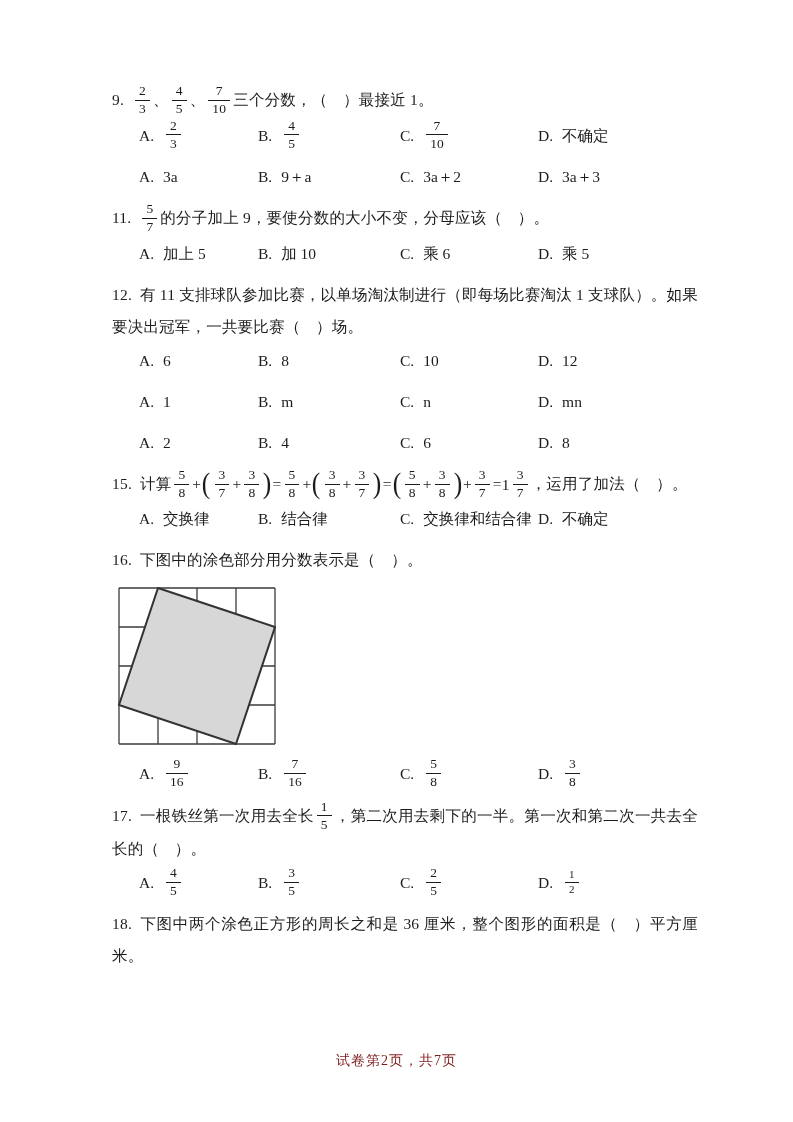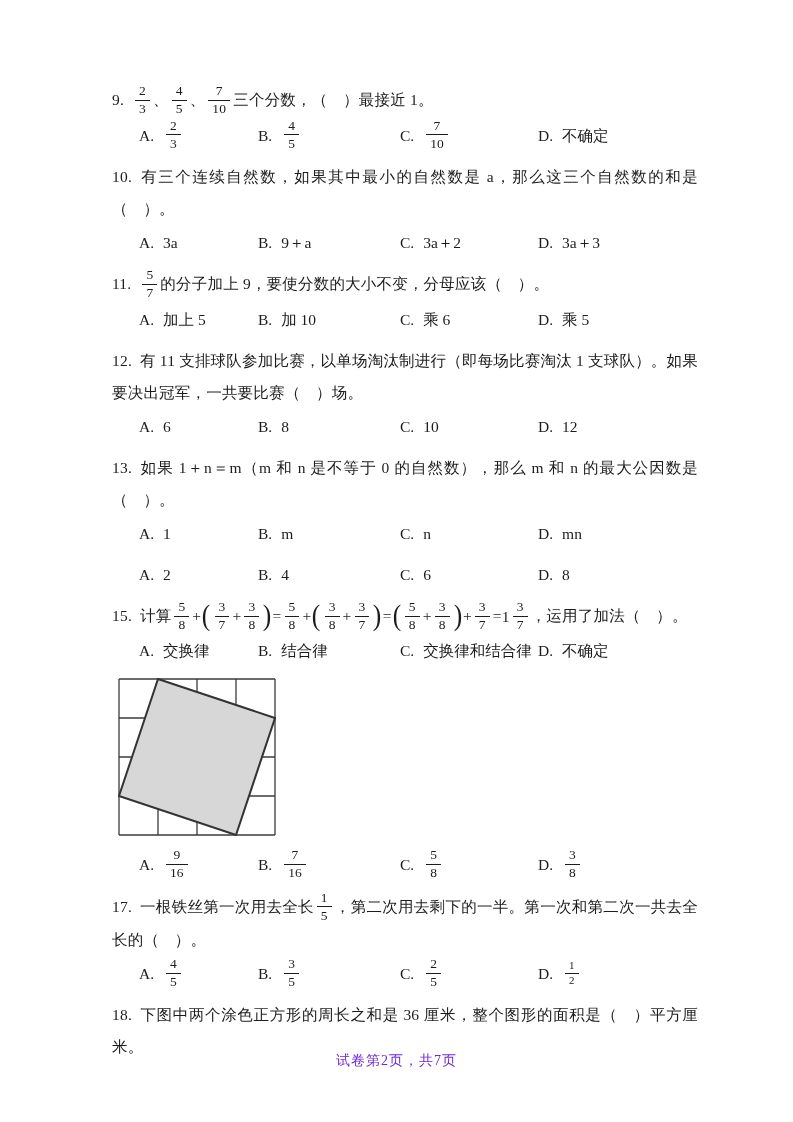--- a/index.html
+++ b/index.html
@@ -38,21 +38,21 @@
     font-size:15.5px;line-height:32px;margin-top:2px;min-height:32px;
   }
   .opt{display:flex;align-items:center;box-sizing:border-box;}
   .opt:nth-child(1){width:119px;}
   .opt:nth-child(2){width:142px;}
   .opt:nth-child(3){width:138px;}
   .opt-label{margin-right:9px;}
   .figure-wrap{margin:11px 0 13px 6px;line-height:0;}
   .footer{
     position:absolute;left:0;right:0;top:1052px;text-align:center;
-    font-size:14px;color:#6d28d9;letter-spacing:1px;
+    font-size:14px;color:#7f1d1d;letter-spacing:1px;
   }
 </style>
 </head>
 <body>
 
 <div class="page">
   <main class="content" id="content">
       <div class="question">
         <p class="stem"><span class="qnum">9.</span><span class="frac">
             <span class="num">2</span>
@@ -86,21 +86,20 @@
               <span class="den">10</span>
             </span>
           </span>
           <span class="opt">
             <span class="opt-label">D.</span>
             <span class="seg-txt">不确定</span>
           </span>
         </div>
       </div>
       <div class="question">
-        <p class="stem"><span class="qnum">10.</span><span class="seg-txt">有三个连续自然数，如果其中最小的自然数是 a，那么这三个自然数的和是（　）。</span></p>
         <div class="opts">
           <span class="opt">
             <span class="opt-label">A.</span>
             <span class="seg-txt">3a</span>
           </span>
           <span class="opt">
             <span class="opt-label">B.</span>
             <span class="seg-txt">9＋a</span>
           </span>
           <span class="opt">
@@ -152,21 +151,20 @@
             <span class="opt-label">C.</span>
             <span class="seg-txt">10</span>
           </span>
           <span class="opt">
             <span class="opt-label">D.</span>
             <span class="seg-txt">12</span>
           </span>
         </div>
       </div>
       <div class="question">
-        <p class="stem"><span class="qnum">13.</span><span class="seg-txt">如果 1＋n＝m（m 和 n 是不等于 0 的自然数），那么 m 和 n 的最大公因数是（　）。</span></p>
         <div class="opts">
           <span class="opt">
             <span class="opt-label">A.</span>
             <span class="seg-txt">1</span>
           </span>
           <span class="opt">
             <span class="opt-label">B.</span>
             <span class="seg-txt">m</span>
           </span>
           <span class="opt">
@@ -247,20 +245,21 @@
             <span class="opt-label">C.</span>
             <span class="seg-txt">交换律和结合律</span>
           </span>
           <span class="opt">
             <span class="opt-label">D.</span>
             <span class="seg-txt">不确定</span>
           </span>
         </div>
       </div>
       <div class="question">
+        <p class="stem"><span class="qnum">16.</span><span class="seg-txt">下图中的涂色部分用分数表示是（　）。</span></p>
         <div class="figure-wrap"><svg width="158" height="158" viewBox="-1 -1 158 158">
             <line x1="0" y1="0" x2="0" y2="156" stroke="#3a3a3a" stroke-width="1.3"></line>
             <line x1="39" y1="0" x2="39" y2="156" stroke="#3a3a3a" stroke-width="1.3"></line>
             <line x1="78" y1="0" x2="78" y2="156" stroke="#3a3a3a" stroke-width="1.3"></line>
             <line x1="117" y1="0" x2="117" y2="156" stroke="#3a3a3a" stroke-width="1.3"></line>
             <line x1="156" y1="0" x2="156" y2="156" stroke="#3a3a3a" stroke-width="1.3"></line>
             <line x1="0" y1="0" x2="156" y2="0" stroke="#3a3a3a" stroke-width="1.3"></line>
             <line x1="0" y1="39" x2="156" y2="39" stroke="#3a3a3a" stroke-width="1.3"></line>
             <line x1="0" y1="78" x2="156" y2="78" stroke="#3a3a3a" stroke-width="1.3"></line>
             <line x1="0" y1="117" x2="156" y2="117" stroke="#3a3a3a" stroke-width="1.3"></line>

